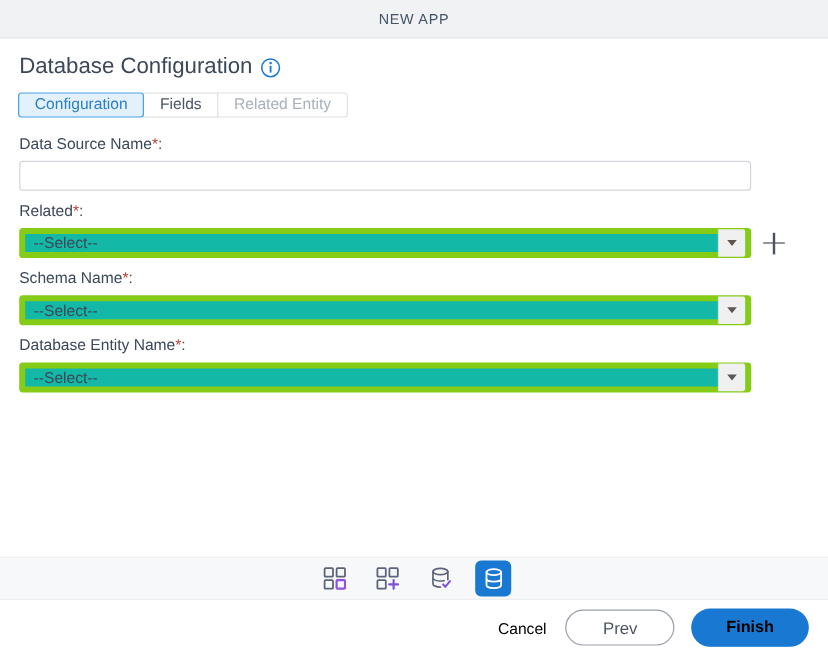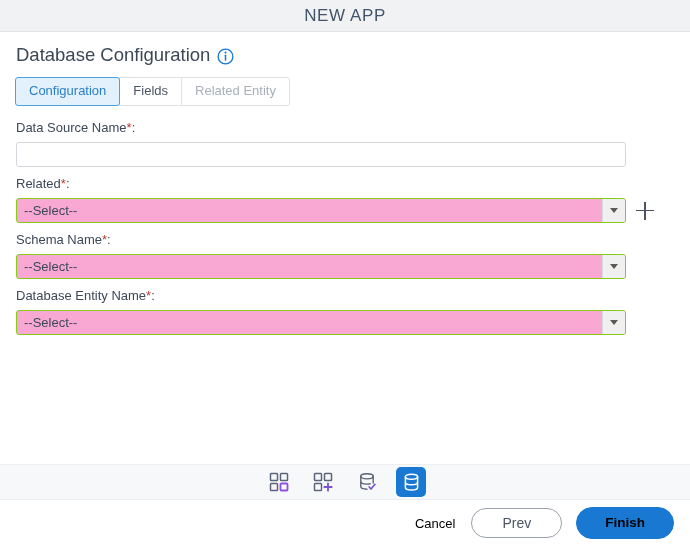--- a/index.html
+++ b/index.html
@@ -28,21 +28,21 @@
   .titlebar {
     height: 31px;
     min-height: 31px;
     background: #f1f2f4;
     border-bottom: 1px solid #e3e5e8;
     display: flex;
     align-items: center;
     justify-content: center;
   }
   .titlebar-text {
-    font-size: 17px;
+    font-size: 12px;
     letter-spacing: 0.6px;
     color: #44546a;
     font-weight: 400;
   }
 
   
   .page-head {
     padding: 13px 16px 0 16px;
     display: flex;
     align-items: center;
@@ -71,21 +71,21 @@
   .tab {
     font-size: 13px;
     padding: 6px 13px 7px 13px;
     border: 1px solid #dfe2e6;
     background: #ffffff;
     color: #4c5564;
     cursor: pointer;
     line-height: 1.25;
     margin-left: -1px;
     box-sizing: border-box;
-    height: 29px;
+    height: 21px;
     display: flex;
     align-items: center;
     white-space: nowrap;
   }
   .tab:first-child {
     margin-left: 0;
     border-radius: 3px 0 0 3px;
   }
   .tab:last-child {
     border-radius: 0 3px 3px 0;
@@ -138,23 +138,23 @@
   .select-row {
     display: flex;
     align-items: center;
     gap: 10px;
   }
   .select-wrap {
     position: relative;
     width: 610px;
     height: 25px;
     box-sizing: border-box;
-    border: 1px solid #84cc16;
+    border: 5px solid #84cc16;
     border-radius: 3px;
-    background: #f9a8d4;
+    background: #14b8a6;
     display: flex;
     align-items: center;
     cursor: pointer;
     justify-content: flex-end;
   }
   .select-value {
     font-size: 13px;
     color: #3c4858;
     padding-left: 7px;
     flex: 1 1 auto;

